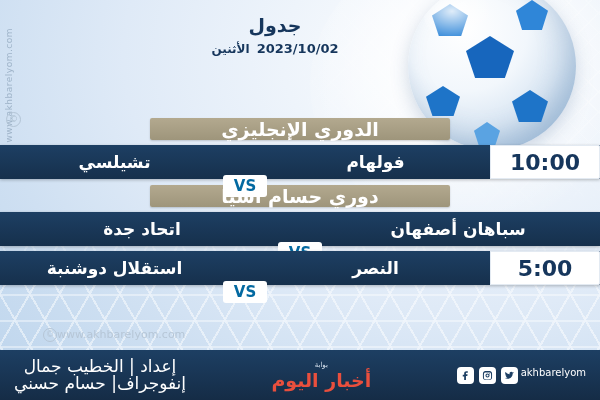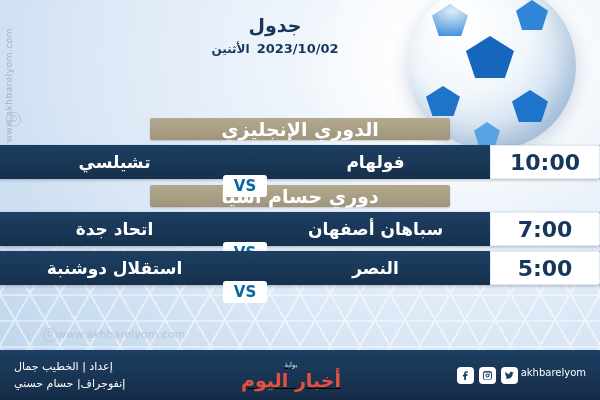--- a/index.html
+++ b/index.html
@@ -116,22 +116,22 @@
   }
   .center-wm .c{display:inline-block;width:12px;height:12px;border:1px solid #b6c6d6;border-radius:50%;
     font-size:8px;line-height:11px;text-align:center;margin-left:3px;vertical-align:middle;}
 
   
   .footer{
     position:absolute;left:0;right:0;bottom:0;height:50px;
     background:linear-gradient(180deg,#1d3f63 0%, #152c46 100%);
     display:flex;align-items:center;justify-content:space-between;padding:0 14px;box-sizing:border-box;
   }
-  .credits{color:#ffffff;font-size:11px;line-height:17px;text-align:left;}
-  .logo-mid{display:flex;flex-direction:column;align-items:center;justify-content:center;text-decoration:underline;}
+  .credits{color:#ffffff;font-size:17px;line-height:17px;text-align:center;}
+  .logo-mid{display:flex;flex-direction:column;align-items:center;justify-content:center;}
   .logo-mid .ar{color:#e94f3d;font-size:19px;font-weight:bold;letter-spacing:-1px;}
   .logo-mid .sub{color:#d7e2ee;font-size:7px;margin-top:1px;}
   .social{display:flex;flex-direction:row;align-items:flex-start;gap:3px;direction:ltr;}
   .social .icons{display:flex;gap:5px;}
   .sicon{width:17px;height:17px;border-radius:4px;background:#ffffff;display:flex;align-items:center;justify-content:center;}
   .sicon svg{width:11px;height:11px;fill:#1d3f63;}
   .handle{color:#ffffff;font-size:10px;}
 </style>
 </head>
 <body>
@@ -173,21 +173,20 @@
           <div class="team">فولهام</div>
           <div class="vs">VS</div>
           <div class="team">تشيلسي</div>
         </div>
       </div>
     </div>
 
     <div class="league-block">
       <div class="league">دوري حسام آسيا</div>
       <div class="match">
-        <div class="time">7:00</div>
         <div class="match-inner">
           <div class="team">سباهان أصفهان</div>
           <div class="vs">VS</div>
           <div class="team">اتحاد جدة</div>
         </div>
       </div>
       <div class="match">
         <div class="time">5:00</div>
         <div class="match-inner">
           <div class="team">النصر</div>

